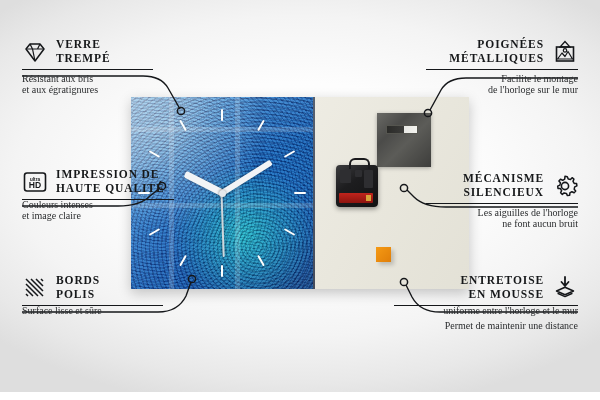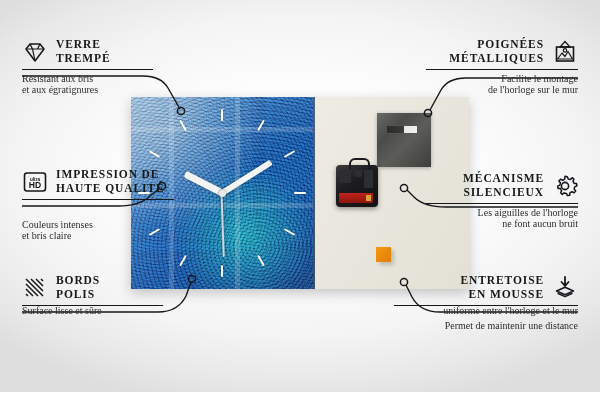--- a/index.html
+++ b/index.html
@@ -224,22 +224,22 @@
           <text x="13" y="11.6" font-family="Liberation Sans, sans-serif" font-size="4.6" font-weight="bold" text-anchor="middle" fill="#15171a">ultra</text>
           <text x="13" y="19.4" font-family="Liberation Sans, sans-serif" font-size="8.6" font-weight="bold" text-anchor="middle" fill="#15171a">HD</text>
         </svg>
       </span>
       <span>
         <div class="c-title">IMPRESSION DE</div>
         <div class="c-title">HAUTE QUALITÉ</div>
       </span>
     </div>
     <div class="rule" style="margin-top:4px;width:152px;"></div>
-    <div class="c-desc" style="margin-top:20px;">Couleurs intenses</div>
-    <div class="c-desc">et bris claire</div>
+    <div class="c-desc" style="margin-top:0;">Couleurs intenses</div>
+    <div class="c-desc">et image claire</div>
   </div>
 
   <div class="callout left" style="left:22px;top:274px;width:185px;">
     <div class="row">
       <span class="ico">
         <svg width="26" height="26" viewBox="0 0 26 26">
           <path d="M4 4 L21 21 M4 9 L16 21 M4 14 L11 21 M4 19 L6 21 M9 4 L21 16 M14 4 L21 11 M19 4 L21 6" fill="none" stroke="#15171a" stroke-width="1.5"></path>
         </svg>
       </span>
       <span>

